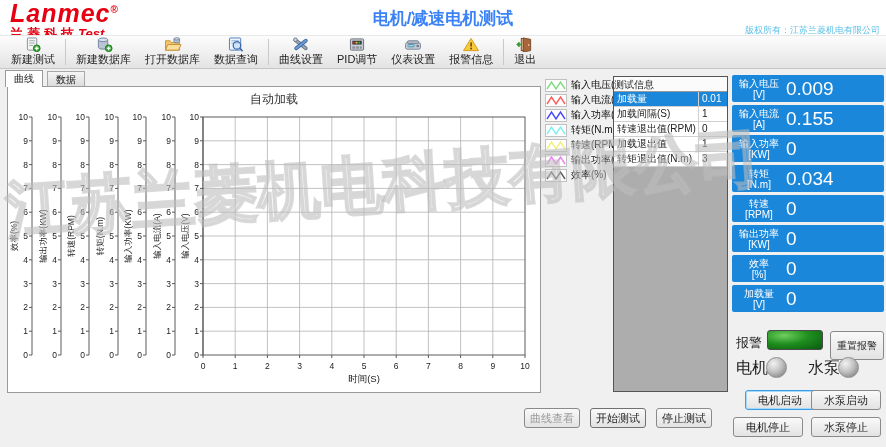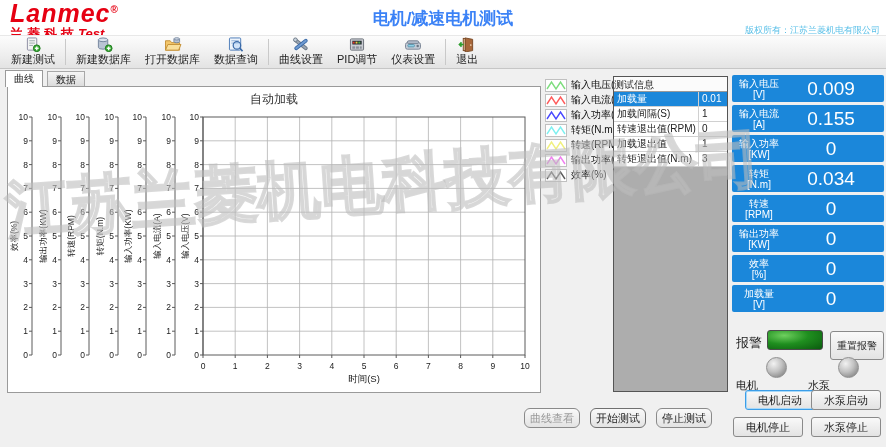--- a/index.html
+++ b/index.html
@@ -49,40 +49,40 @@
   .ti-row { display:flex; height:15px; line-height:14px; font-size:10px; border-bottom:1px solid #d0d0d0; cursor:pointer; }
   .ti-label { flex:1; padding-left:3px; border-right:1px solid #d0d0d0; white-space:nowrap; overflow:hidden; }
   .ti-value { width:28px; padding-left:3px; }
   .ti-row.selected { background:#1b87da; color:#ffffff; }
   .ti-filler { flex:1; background:#adadad; }
 
   
   .btn { background:linear-gradient(#f9f9f9,#e3e3e3); border:1px solid #8a8a8a; border-radius:3px;
     font-size:11px; color:#222; text-align:center; cursor:pointer; font-family:inherit; }
   .chart-btns { position:absolute; left:524px; top:408px; display:flex; gap:10px; z-index:2; }
-  .chart-btns .btn { width:56px; height:20px; line-height:18px;border-radius:6px; }
+  .chart-btns .btn { width:56px; height:20px; line-height:18px; }
   .btn-dim { color:#9a9a9a; }
   .btn-strong { border-color:#707070; }
 
   
   .readouts { position:absolute; left:732px; top:75px; width:152px; z-index:2; }
   .ro-cell { height:27px; margin-bottom:3px; background:#1b87da; border-radius:2px; display:flex; align-items:center; color:#ffffff; }
   .ro-text { width:54px; display:flex; flex-direction:column; align-items:center; justify-content:center; line-height:1.1; }
   .ro-label { font-size:10px; white-space:nowrap; }
   .ro-unit { font-size:10px; }
-  .ro-value { flex:1; text-align:center; font-size:19px; padding-right:8px; }
+  .ro-value { flex:1; text-align:left; font-size:19px; padding-right:8px; }
 
   
   .alarm-row { position:absolute; left:736px; top:330px; width:148px; height:20px; z-index:2; }
   .alarm-label { position:absolute; left:0; top:4px; font-size:13px; }
   .alarm-led { position:absolute; left:31px; top:0; width:56px; height:20px; border:1px solid #4a4a4a; border-radius:3px;
     background:radial-gradient(ellipse at 30% 25%, #6fcf5f 0%, #1f8f1f 45%, #0a5a0e 100%); }
   .alarm-reset { position:absolute; left:94px; top:1px; width:54px; height:29px; line-height:17px; font-size:10px; }
   .device-row { position:absolute; left:736px; top:356px; width:148px; height:24px; z-index:2; }
-  .dev-label { position:absolute; top:22px; font-size:11px; }
+  .dev-label { position:absolute; top:2px; font-size:16px; }
   .dev-led { position:absolute; top:1px; width:21px; height:21px; border-radius:50%; border:1px solid #909090;
     background:radial-gradient(circle at 35% 30%, #f2f2f2 0%, #c2c2c2 45%, #8e8e8e 80%, #7a7a7a 100%); }
   .ctrl-btns { position:absolute; left:733px; top:390px; width:151px; z-index:2; }
   .ctrl-btns .btn { position:absolute; width:70px; height:20px; line-height:18px; font-size:11px; }
   .btn-focus { border-color:#3c9ee8; box-shadow:0 0 0 1px #a8d8f8 inset; }
 
   
   .watermark { position:absolute; left:6px; top:168px; width:900px; z-index:40; pointer-events:none;
     font-size:63px; font-weight:bold; white-space:nowrap; letter-spacing:0;
     color:rgba(222,222,222,0.12); -webkit-text-stroke:2px rgba(186,186,186,0.55);
@@ -166,20 +166,28 @@
     <span class="tb-label">PID调节</span>
   </div>
   <div class="tb-item">
     <svg class="tb-icon" viewBox="0 0 18 16">
         <rect x="1" y="6" width="16" height="7" rx="2" fill="#c3cbd6" stroke="#7a8494"></rect>
         <rect x="3" y="4" width="12" height="3" rx="1.5" fill="#aeb9c8" stroke="#7a8494"></rect>
         <rect x="3.5" y="8" width="7" height="2.5" rx="1" fill="#8fd0e8" stroke="#5a94ac"></rect>
         <circle cx="14" cy="9.5" r="1.3" fill="#6a7684"></circle>
       </svg>
     <span class="tb-label">仪表设置</span>
+  </div>
+  <div class="tb-item">
+    <svg class="tb-icon" viewBox="0 0 18 16">
+        <path d="M9 1.5 L17 14.5 H1 z" fill="#f8c93c" stroke="#d49a1a"></path>
+        <rect x="8.3" y="5.5" width="1.6" height="5" rx="0.8" fill="#5a4a10"></rect>
+        <circle cx="9.1" cy="12.3" r="1" fill="#5a4a10"></circle>
+      </svg>
+    <span class="tb-label">报警信息</span>
   </div>
   <div class="tb-sep"></div>
   <div class="tb-item">
     <svg class="tb-icon" viewBox="0 0 18 16">
         <path d="M7 1 L15 2.5 V14.5 L7 16 z" fill="#a8673a" stroke="#7a4a26"></path>
         <rect x="5" y="1.5" width="2.2" height="13" fill="#d8b48e" stroke="#7a4a26"></rect>
         <circle cx="13" cy="8.5" r="0.9" fill="#f2d8b8"></circle>
         <path d="M1 8 h4.5 M3.2 5.8 L1 8 l2.2 2.2" stroke="#2f9e2f" stroke-width="1.8" fill="none"></path>
       </svg>
     <span class="tb-label">退出</span>

